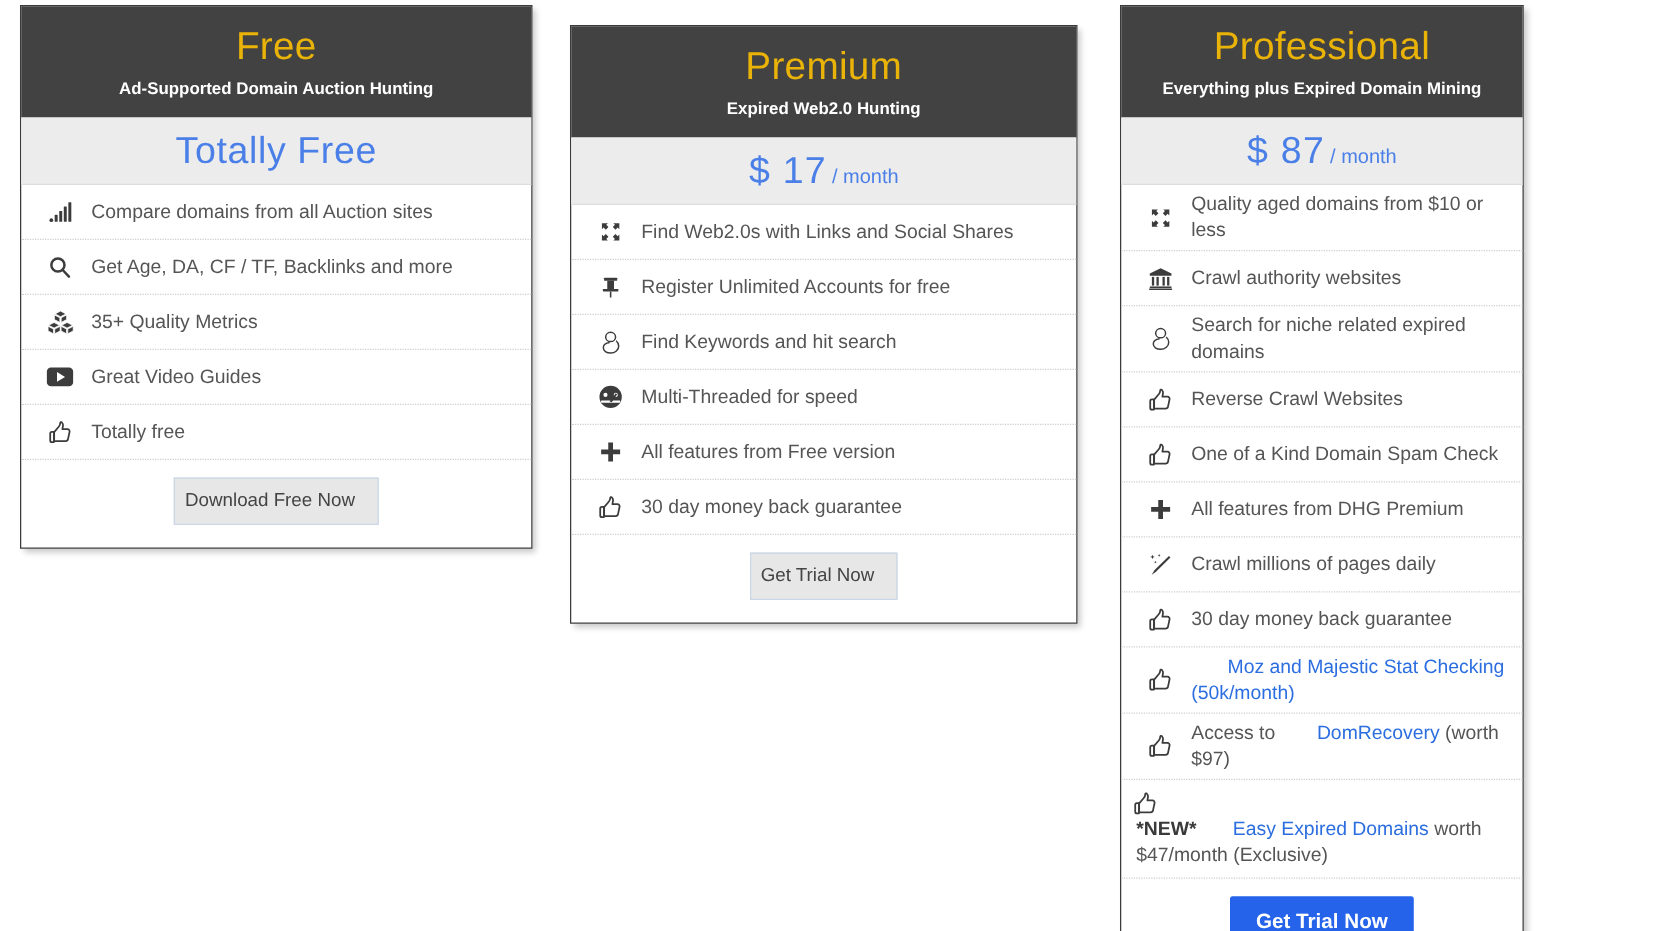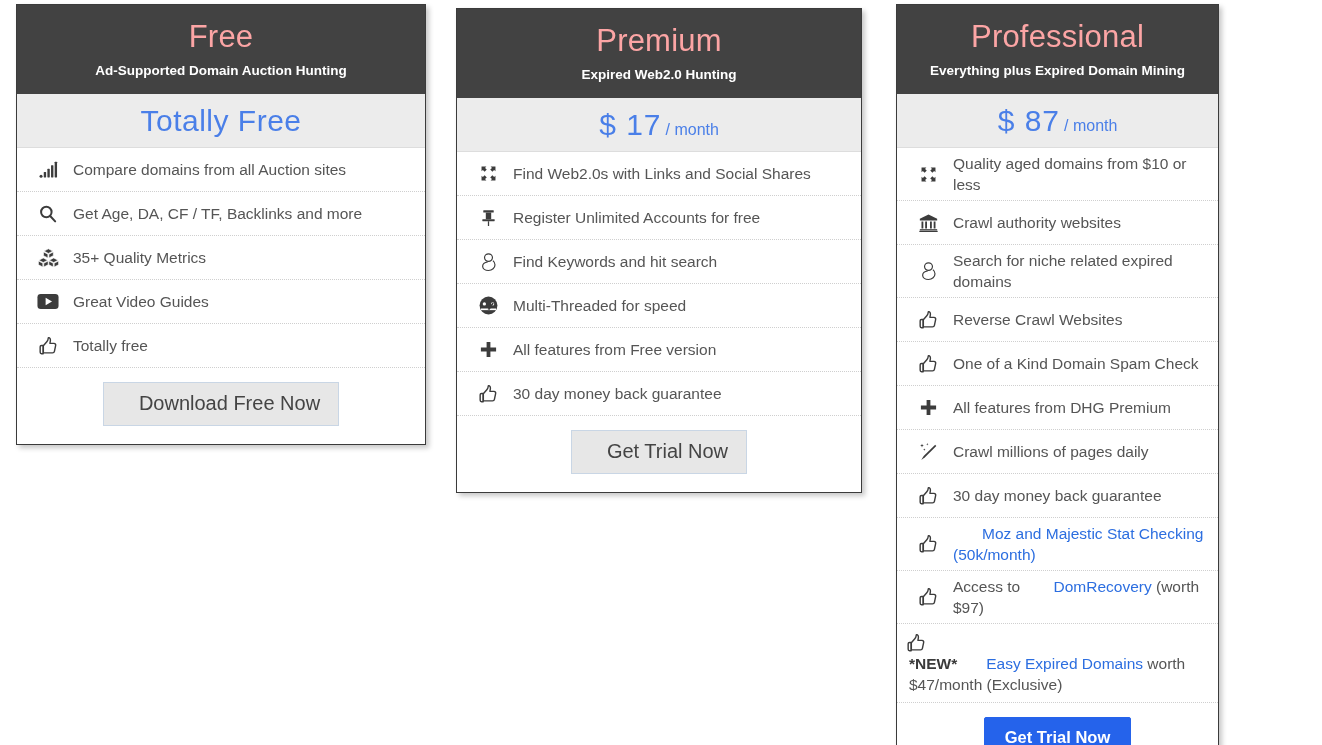--- a/index.html
+++ b/index.html
@@ -21,32 +21,32 @@
 
   
   .card {
     position: absolute;
     background: #ffffff;
     border: 1px solid #3b3b3b;
     box-shadow: 3px 3px 5px rgba(0,0,0,0.22);
   }
 
   .card-free    { left: 16px;  top: 4px; width: 410px; }
-  .card-premium { left: 456px; top: 8px; width: 406px; }
+  .card-premium { left: 456px; top: 20px; width: 406px; }
   .card-pro     { left: 896px; top: 4px; width: 323px; }
 
   
   .card-header {
     background: #424242;
     padding: 12px 10px 14px 10px;
     text-align: center;
   }
 
   .plan-name {
-    color: #fca5a5;
+    color: #eab308;
     font-size: 31px;
     font-weight: 300;
     line-height: 40px;
     letter-spacing: 0.2px;
   }
   .plan-tagline {
     color: #ffffff;
     font-size: 13.5px;
     font-weight: bold;
     line-height: 18px;
@@ -126,22 +126,22 @@
   .cta-row {
     display: flex;
     justify-content: center;
     align-items: center;
     padding: 14px 0 18px 0;
   }
   .btn-gray {
     background: #e7e7e7;
     border: 1px solid #c9d6e5;
     color: #444444;
-    font-size: 20px;
-    padding: 9px 18px 10px 35px;
+    font-size: 15px;
+    padding: 9px 18px 10px 8px;
     cursor: pointer;
     font-family: "Liberation Sans", sans-serif;
   }
   .btn-blue {
     background: #2563eb;
     border: 1px solid #2563eb;
     color: #ffffff;
     font-size: 16.5px;
     font-weight: bold;
     padding: 10px 20px 11px 20px;

